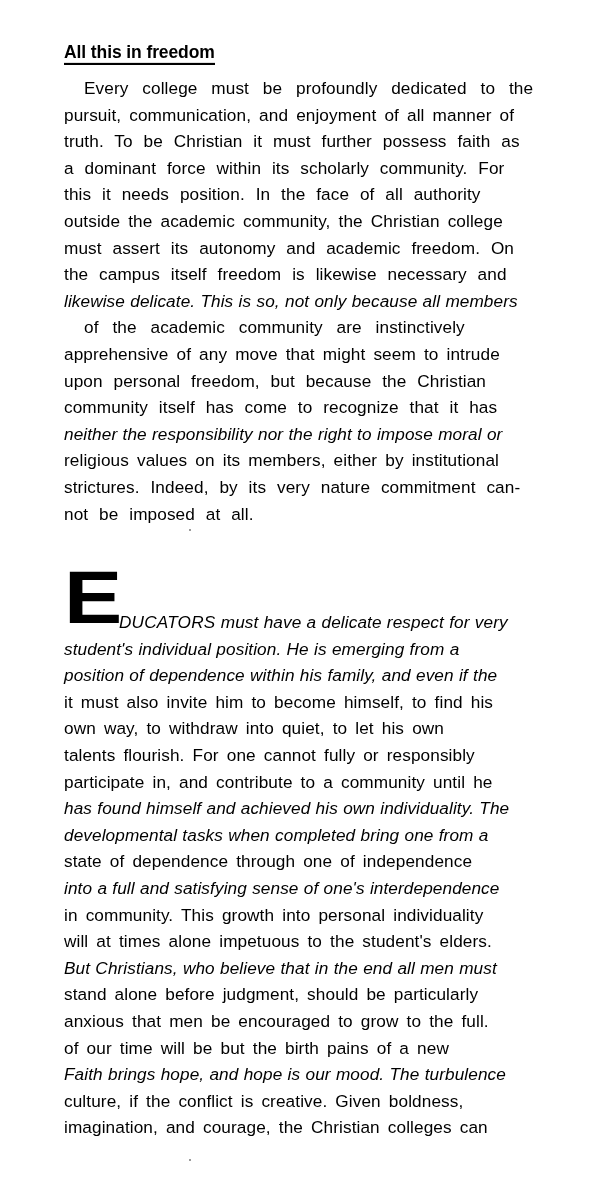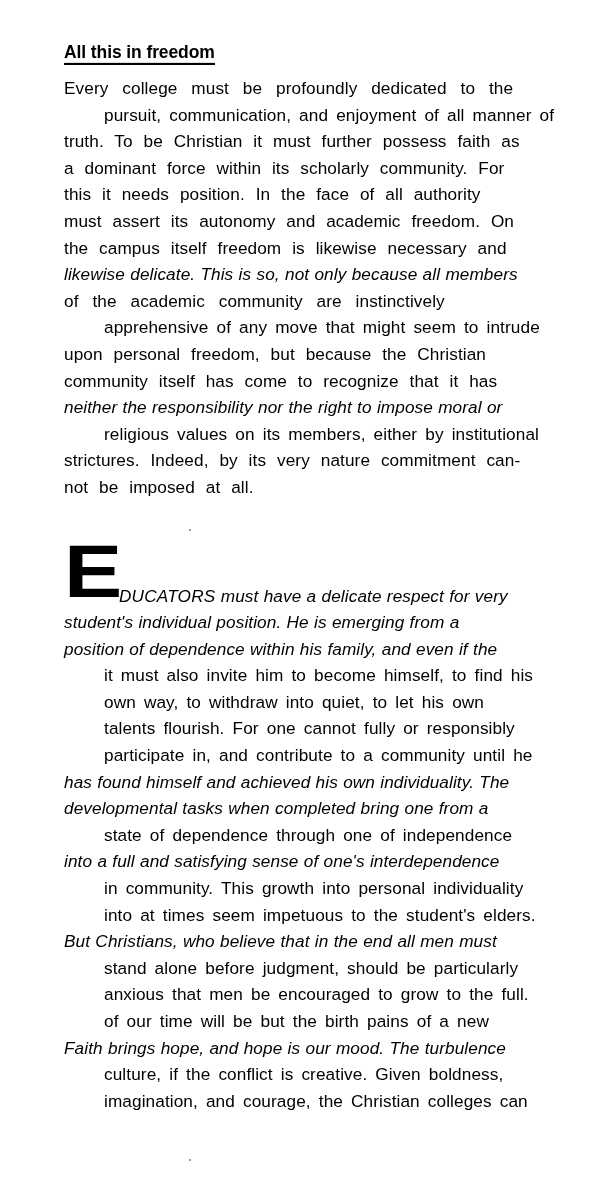--- a/index.html
+++ b/index.html
@@ -54,23 +54,23 @@
     line-height: 26.6px;
     letter-spacing: 0.1px;
   }
 
   .para .ln {
     display: block;
     white-space: nowrap;
   }
 
   
-  .ln.j    { word-spacing: 3.2px; margin-left: 40px; }
+  .ln.j    { word-spacing: 3.2px; }
   .ln.j2   { word-spacing: 6.0px; }
-  .ln.j3   { word-spacing: 9.0px; }
+  .ln.j3   { word-spacing: 9.0px; margin-left: 20px; }
   .ln.tight{ word-spacing: 0.4px; font-style: italic; }
 
   .para-first {
     margin-top: 2px;
   }
 
   
   .para-drop {
     margin-top: 44px;
     position: relative;
@@ -118,20 +118,21 @@
   <div class="content">
 
     <div class="article-heading">All this in freedom</div>
 
     <p class="para para-first">
       <span class="ln j3">Every college must be profoundly dedicated to the</span>
       <span class="ln j">pursuit, communication, and enjoyment of all manner of</span>
       <span class="ln j2">truth. To be Christian it must further possess faith as</span>
       <span class="ln j2">a dominant force within its scholarly community. For</span>
       <span class="ln j2">this it needs position. In the face of all authority</span>
+      <span class="ln j">outside the academic community, the Christian college</span>
       <span class="ln j2">must assert its autonomy and academic freedom. On</span>
       <span class="ln j2">the campus itself freedom is likewise necessary and</span>
       <span class="ln tight">likewise delicate. This is so, not only because all members</span>
       <span class="ln j3">of the academic community are instinctively</span>
       <span class="ln j">apprehensive of any move that might seem to intrude</span>
       <span class="ln j2">upon personal freedom, but because the Christian</span>
       <span class="ln j2">community itself has come to recognize that it has</span>
       <span class="ln tight">neither the responsibility nor the right to impose moral or</span>
       <span class="ln j">religious values on its members, either by institutional</span>
       <span class="ln j2">strictures. Indeed, by its very nature commitment can-</span>
@@ -147,21 +148,21 @@
         <span class="ln tight">position of dependence within his family, and even if the</span>
         <span class="ln j">it must also invite him to become himself, to find his</span>
         <span class="ln j">own way, to withdraw into quiet, to let his own</span>
         <span class="ln j">talents flourish. For one cannot fully or responsibly</span>
         <span class="ln j">participate in, and contribute to a community until he</span>
         <span class="ln tight">has found himself and achieved his own individuality. The</span>
         <span class="ln tight">developmental tasks when completed bring one from a</span>
         <span class="ln j">state of dependence through one of independence</span>
         <span class="ln tight">into a full and satisfying sense of one's interdependence</span>
         <span class="ln j">in community. This growth into personal individuality</span>
-        <span class="ln j">into at times seem impetuous to the student's elders.</span>
+        <span class="ln j">will at times alone impetuous to the student's elders.</span>
         <span class="ln tight">But Christians, who believe that in the end all men must</span>
         <span class="ln j">stand alone before judgment, should be particularly</span>
         <span class="ln j">anxious that men be encouraged to grow to the full.</span>
         <span class="ln j">of our time will be but the birth pains of a new</span>
         <span class="ln tight">Faith brings hope, and hope is our mood. The turbulence</span>
         <span class="ln j">culture, if the conflict is creative. Given boldness,</span>
         <span class="ln j">imagination, and courage, the Christian colleges can</span>
 
       </div>
     </div>

